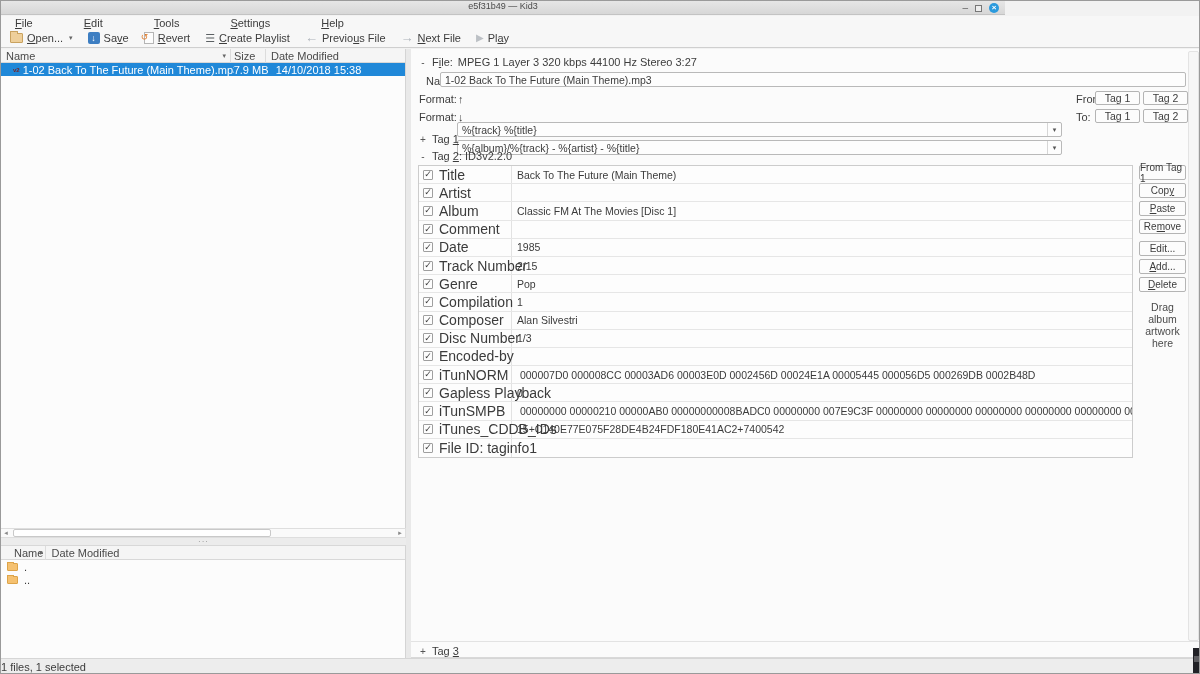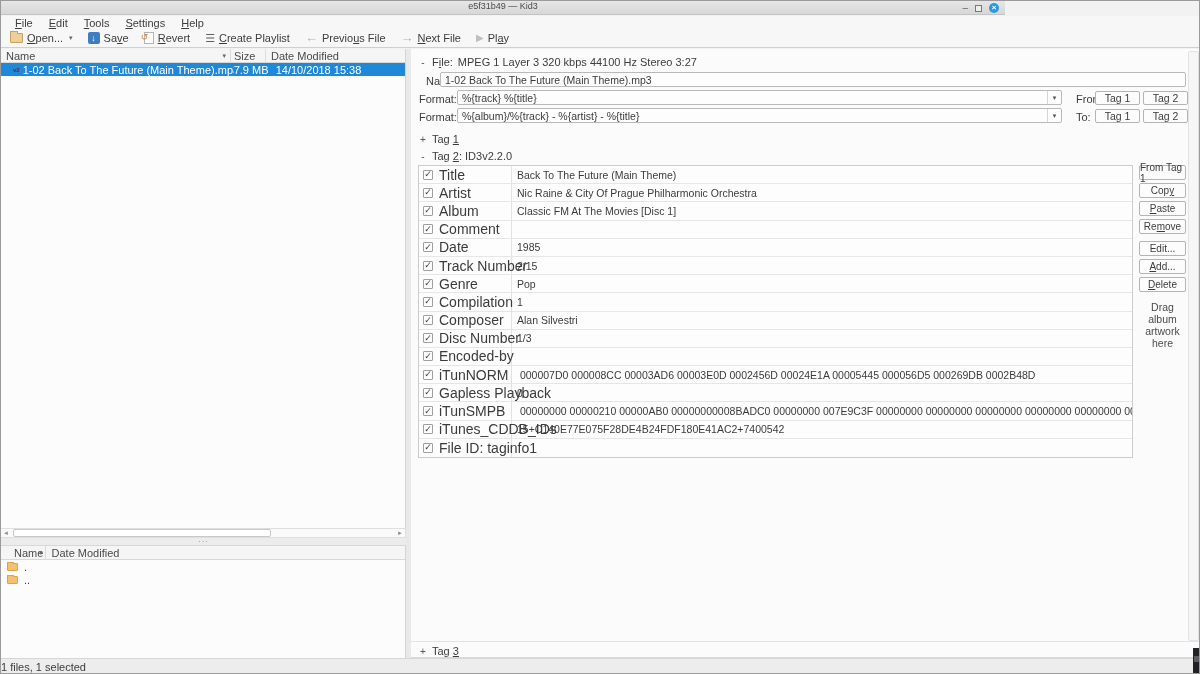--- a/index.html
+++ b/index.html
@@ -17,21 +17,21 @@
     background: linear-gradient(#e6e6e6,#d7d7d7); border-bottom:1px solid #c3c3c3;
     display:flex; align-items:flex-start; justify-content:center; font-size:9px; color:#4a4a4a; }
   .win-controls { position:absolute; right:6px; top:0; height:14px; display:flex; align-items:center; gap:7px; }
   .win-min { font-size:10px; color:#666; line-height:10px; }
   .win-max { width:7px; height:7px; border:1px solid #777; background:#eee; }
   .win-close { width:10px; height:10px; border-radius:50%; background:#2b9add; color:#fff;
     font-size:8px; line-height:10px; text-align:center; font-weight:bold; }
 
   
   .menubar { left:0; top:15px; width:1198px; height:13px; background:#f7f7f7;
-    display:flex; align-items:center; padding-left:6px; }
+    display:flex; align-items:center; padding-left:6px;gap:35px; }
   .menu-item { padding:0 8px; color:#3c3c3c; }
 
   
   .toolbar { left:0; top:28px; width:1198px; height:19px; background:#f7f7f7;
     border-bottom:1px solid #cfcfcf; display:flex; align-items:center; padding-left:5px; gap:4px; }
   .tbtn { display:flex; align-items:center; gap:4px; padding:1px 7px 1px 4px; color:#3c3c3c; }
   .icon-folder { width:13px; height:10px; background:#eecf9a; border:1px solid #c9a25f; border-radius:1px; position:relative; }
   .icon-folder::before { content:""; position:absolute; left:-1px; top:-3px; width:6px; height:2px;
     background:#eecf9a; border:1px solid #c9a25f; border-bottom:none; border-radius:1px 1px 0 0; }
   .dd-arrow { font-size:7px; color:#666; margin-left:2px; }
@@ -80,21 +80,21 @@
   .mini-folder::before { content:""; position:absolute; left:-1px; top:-2px; width:5px; height:1px;
     background:#f5c170; border:1px solid #dda449; border-bottom:none; }
 
   
   .right-panel { left:410px; top:0; width:789px; height:609px; background:#fbfbfb; }
   .rline { position:absolute; display:flex; align-items:center; gap:5px; color:#3c3c3c; }
   .expander { font-size:10px; color:#555; width:8px; text-align:center; }
   .txt-input { position:absolute; height:15px; background:#fdfdfd; border:1px solid #b9b9b9; border-radius:2px;
     font-family:"Liberation Sans",sans-serif; font-size:10.5px; color:#3b3b3b; padding:0 4px; }
   .combo { position:absolute; height:15px; background:#fdfdfd; border:1px solid #b9b9b9; border-radius:2px;
-    display:flex; align-items:center; font-size:10.5px; }
+    display:flex; align-items:center; font-size:10.5px;margin-top:32px; }
   .combo-text { flex:1; padding:0 4px; overflow:hidden; white-space:nowrap; }
   .combo-btn { width:14px; height:100%; border-left:1px solid #d6d6d6; display:flex; align-items:center; justify-content:center; font-size:7px; color:#555; }
   .btn { position:absolute; height:14px; background:#fcfcfc; border:1px solid #b4b4b4; border-radius:2px;
     display:flex; align-items:center; justify-content:center; font-size:10.5px; color:#3c3c3c; }
 
   
   .tag-table { position:absolute; left:7px; top:116px; width:715px; border:1px solid #cccccc; background:#fdfdfd; }
   .trow { display:flex; height:18.2px; border-bottom:1px solid #e6e6e6; align-items:center; }
   .trow:last-child { border-bottom:none; }
   .tlabel { width:93px; height:100%; display:flex; align-items:center; border-right:1px solid #e2e2e2; padding-left:4px; }
@@ -293,21 +293,20 @@
             <div class="tvalue">Back To The Future (Main Theme)</div>
           </div>
 
           <div class="trow">
             <div class="tlabel">
               <span class="cb">
                 <span class="cbmark">✓</span>
               </span>
               <span class="tname">Artist</span>
             </div>
-            <div class="tvalue">Nic Raine &amp; City Of Prague Philharmonic Orchestra</div>
           </div>
 
           <div class="trow">
             <div class="tlabel">
               <span class="cb">
                 <span class="cbmark">✓</span>
               </span>
               <span class="tname">Album</span>
             </div>
             <div class="tvalue">Classic FM At The Movies [Disc 1]</div>

